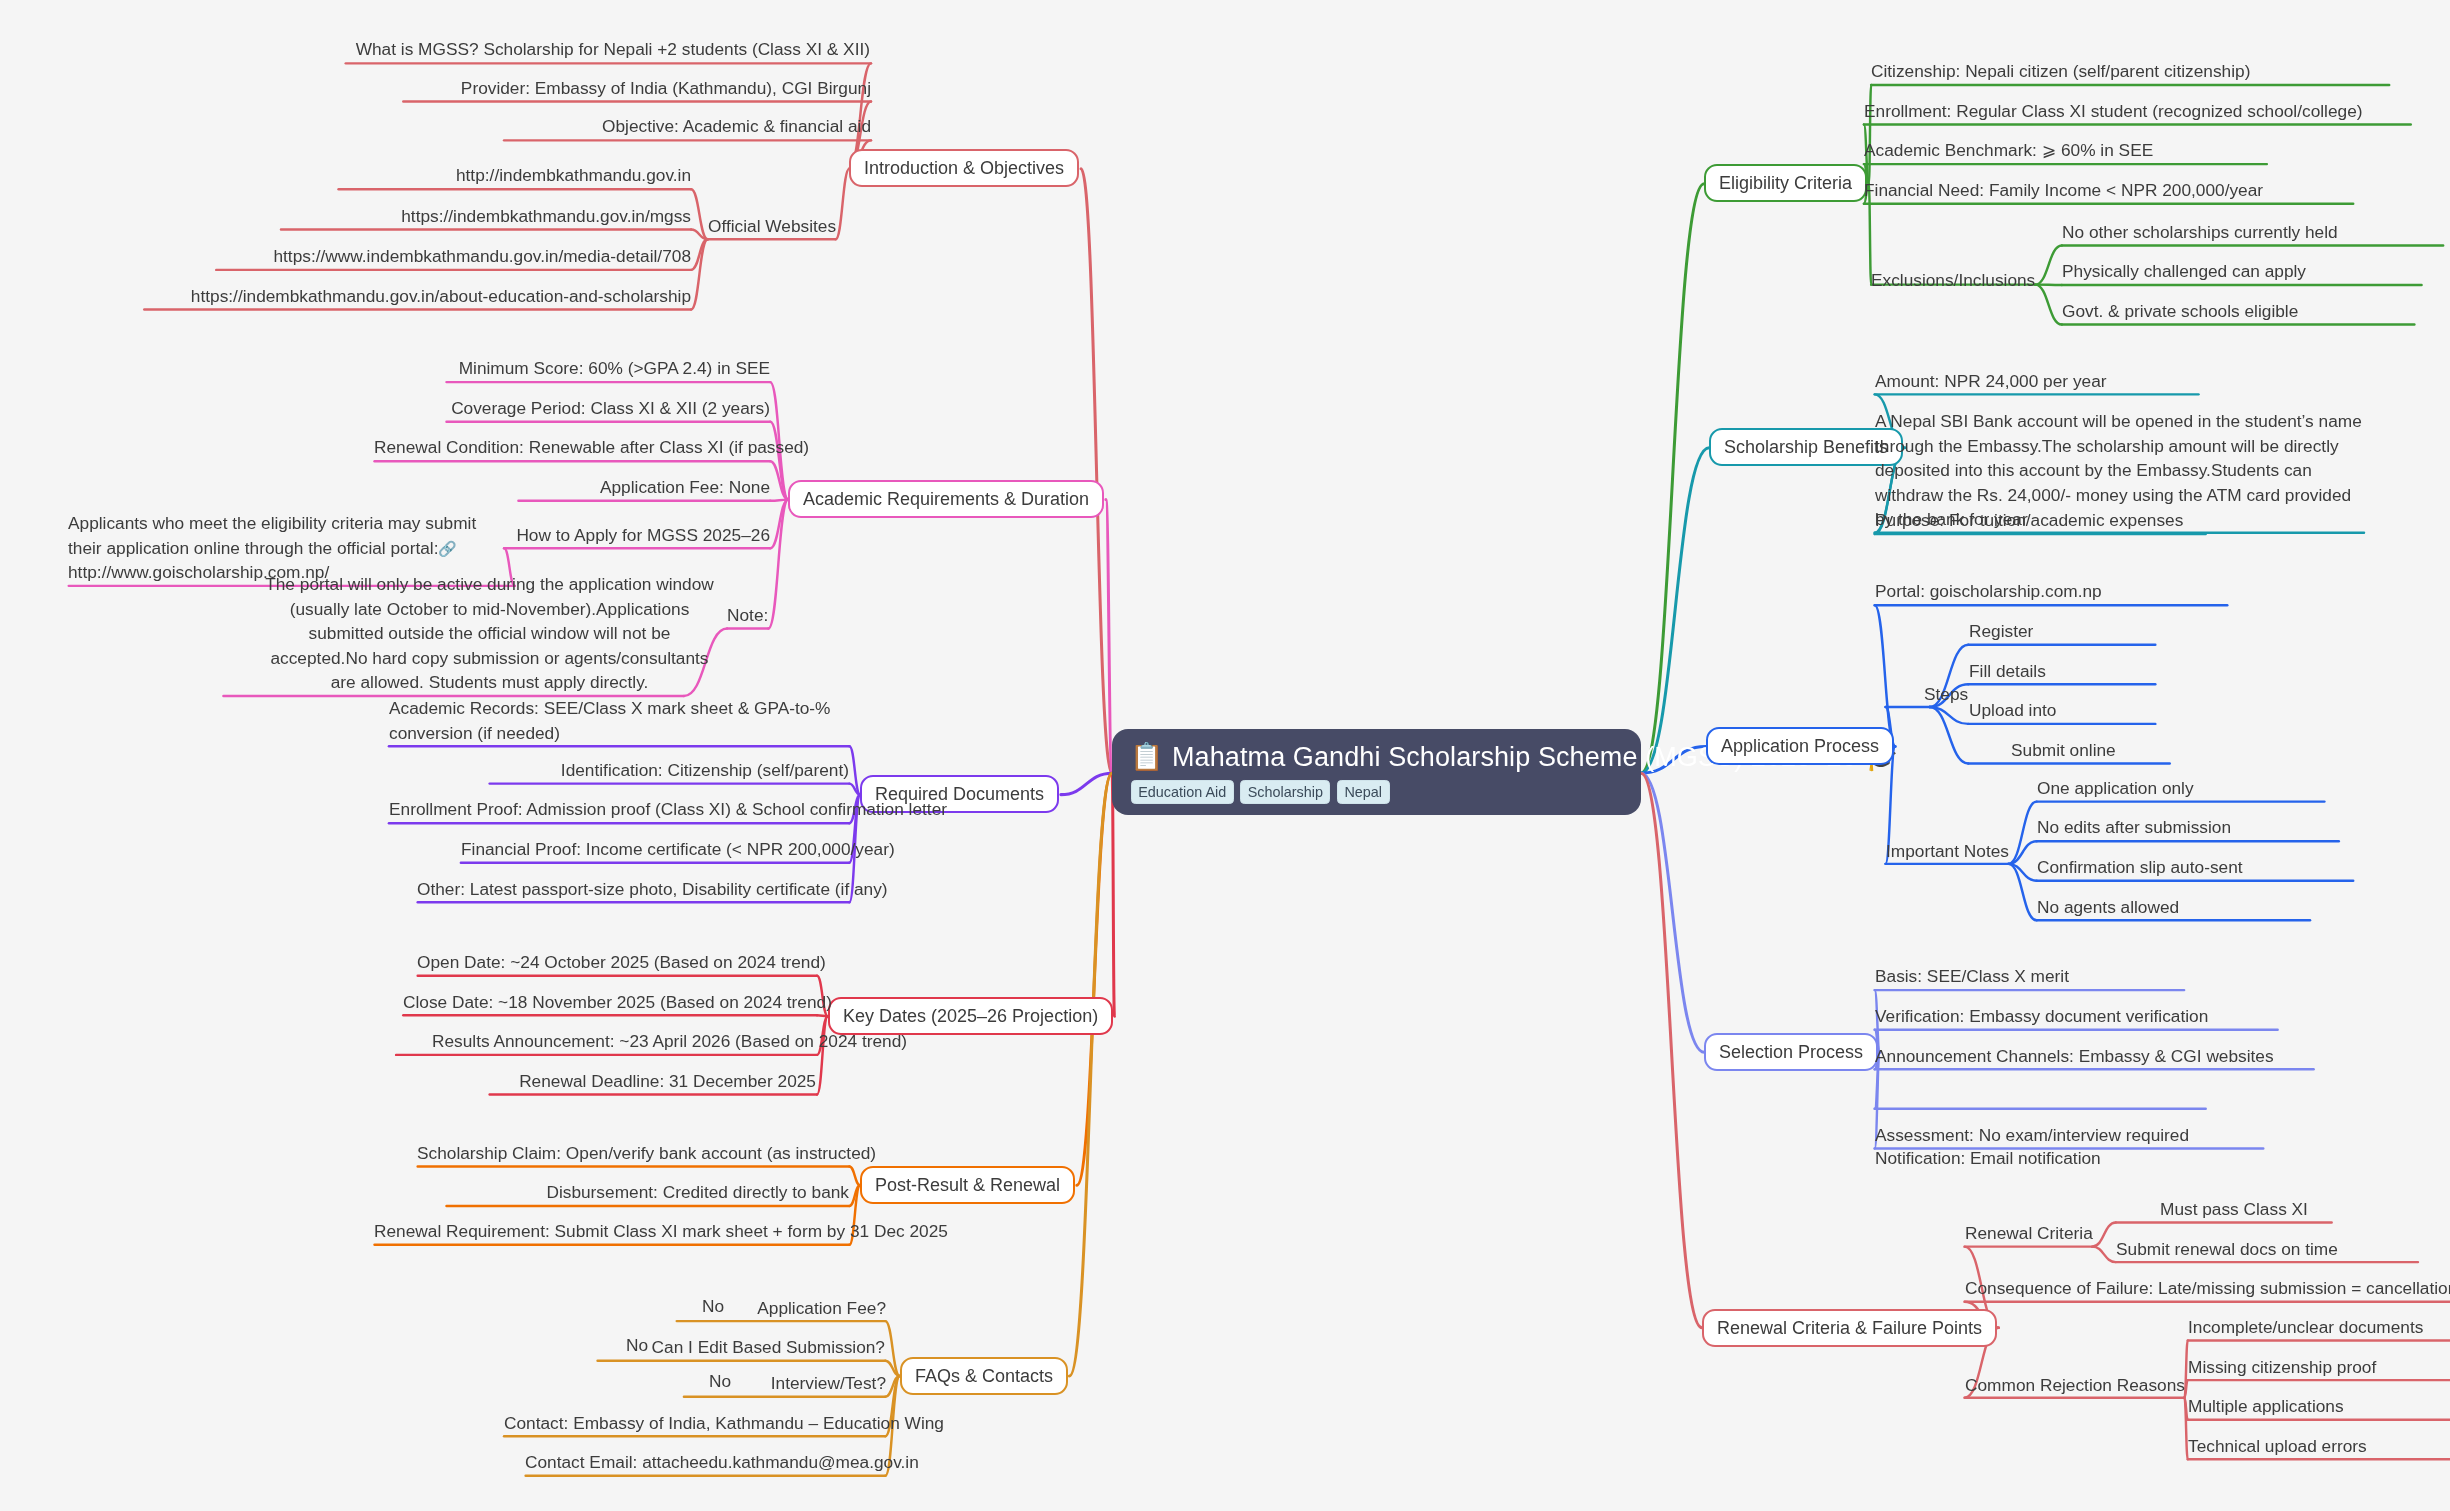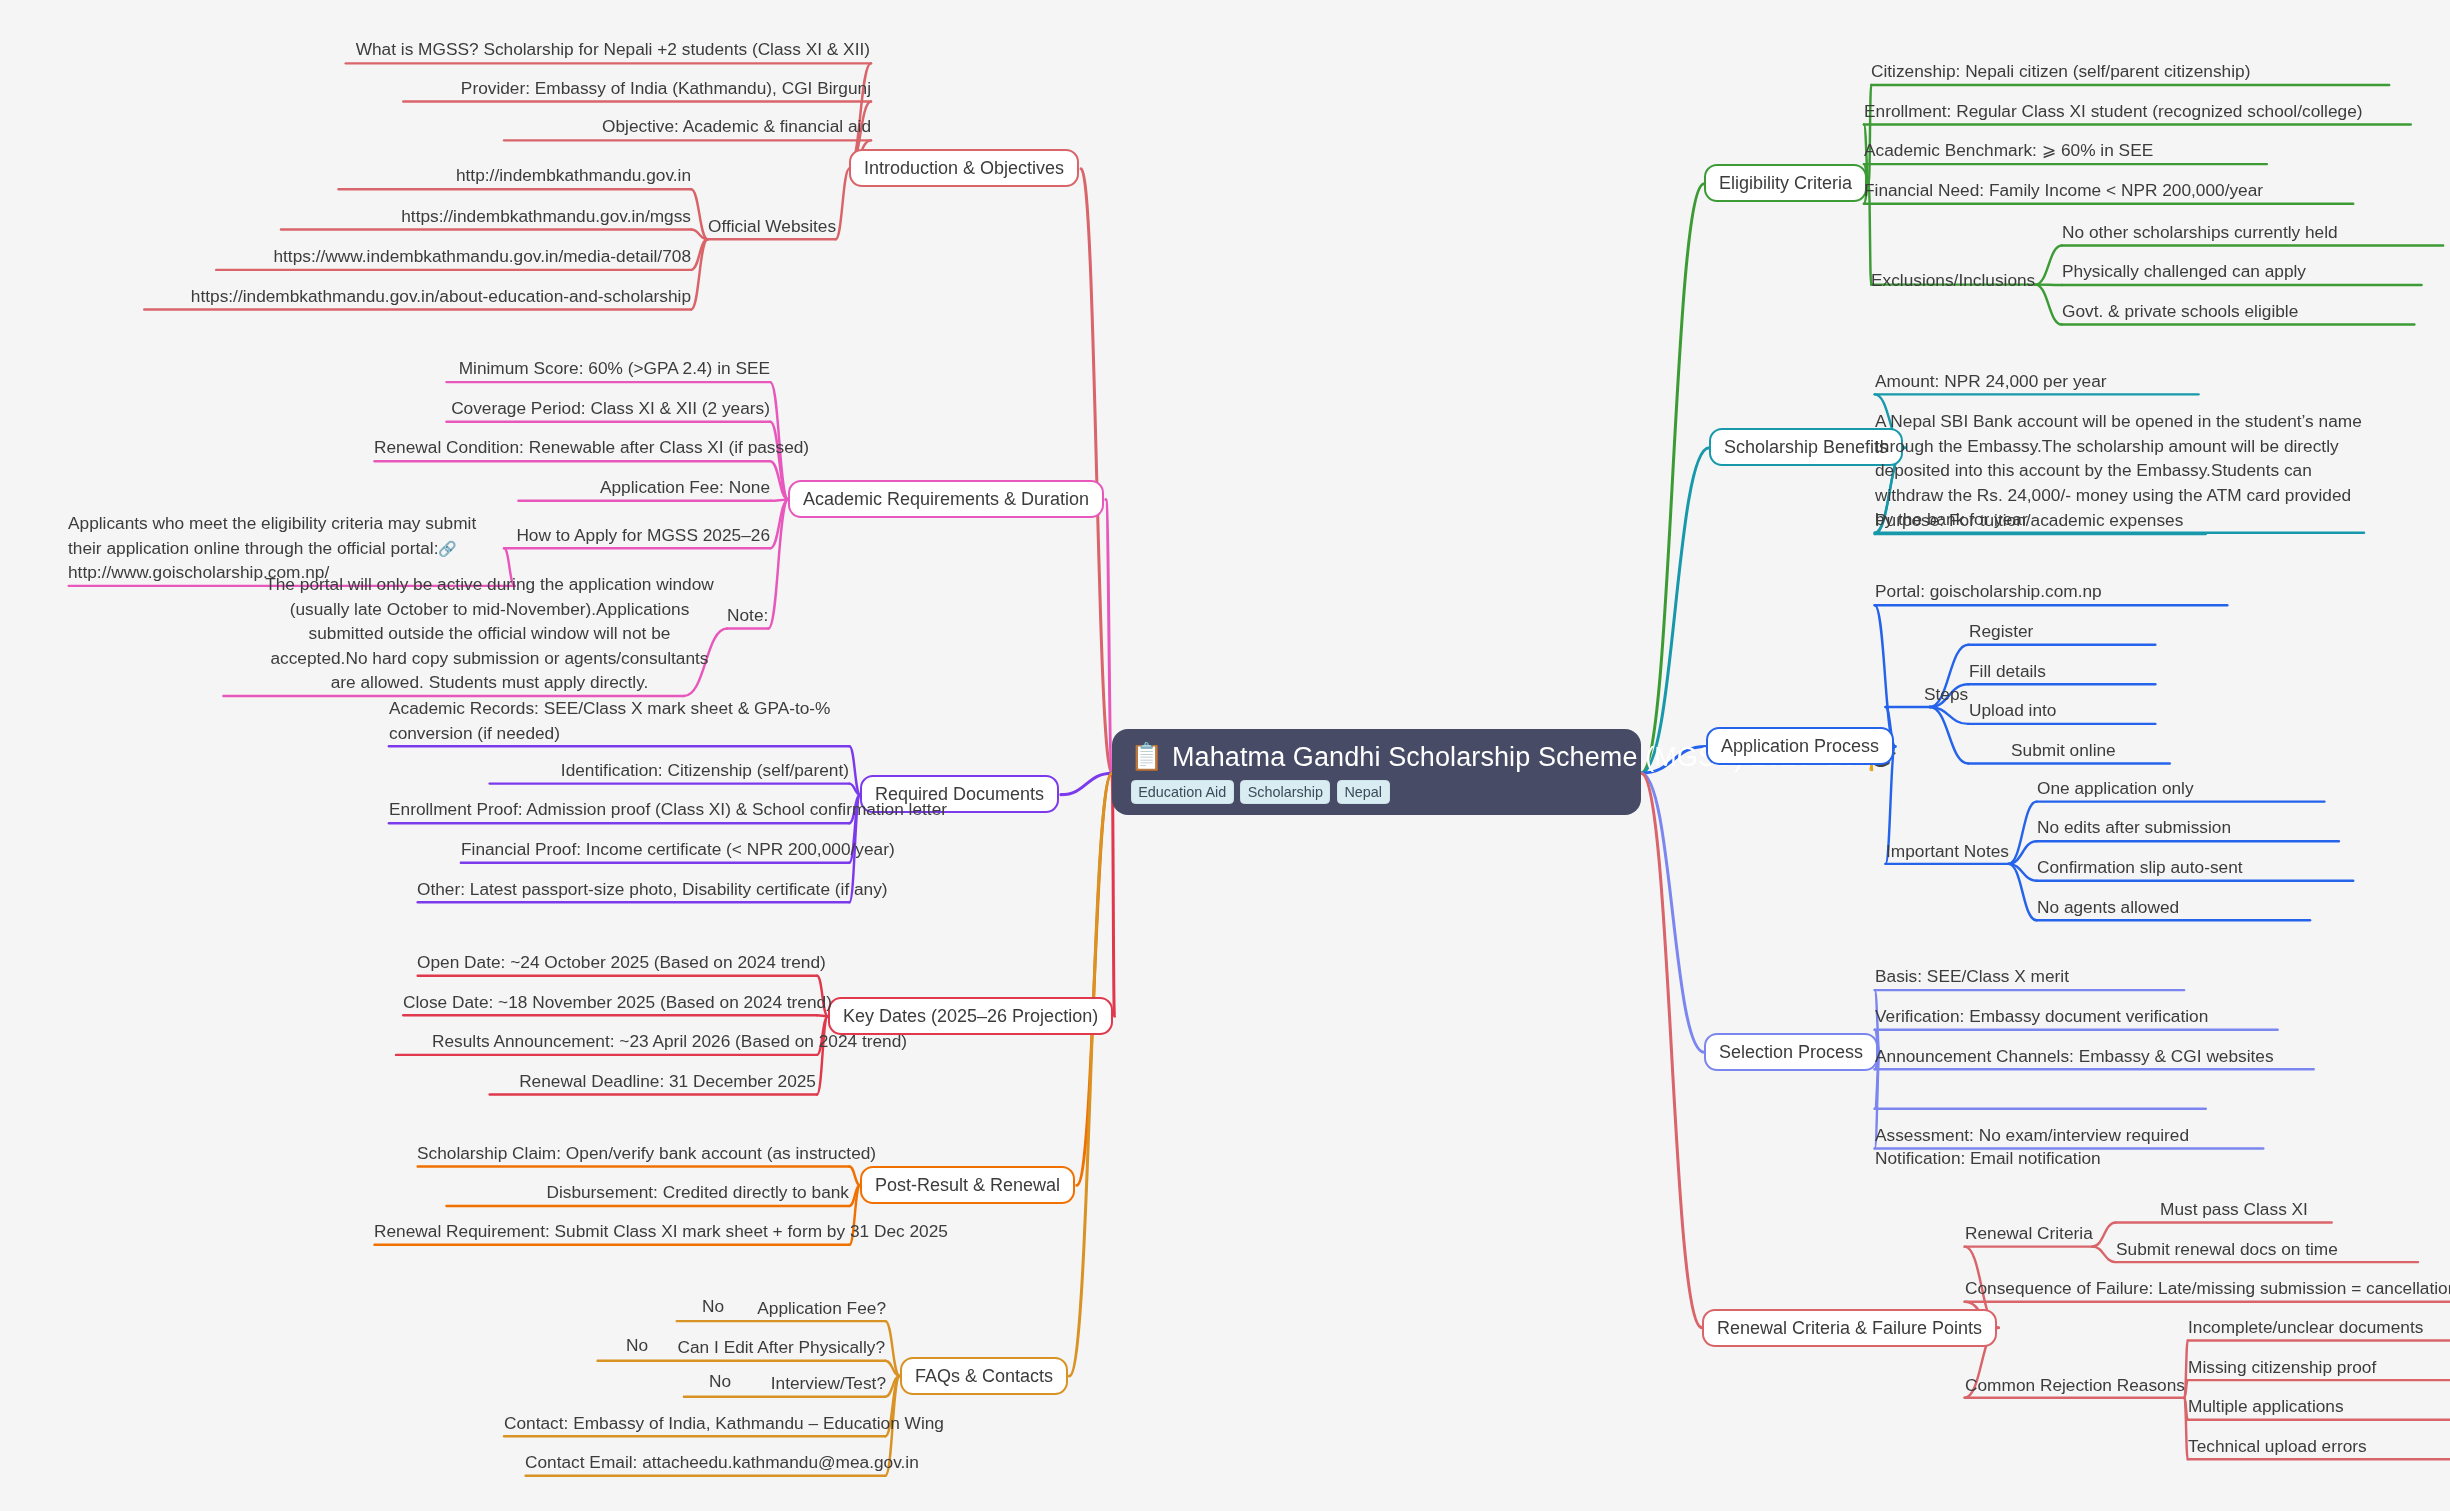--- a/index.html
+++ b/index.html
@@ -258,21 +258,21 @@
   <div class="leaf l" style="left:417px;top:1141px;width:432px;"><span>Scholarship Claim: Open/verify bank account (as instructed)</span></div>
   <div class="leaf l" style="left:446px;top:1180px;width:403px;"><span>Disbursement: Credited directly to bank</span></div>
   <div class="leaf l" style="left:374px;top:1219px;width:475px;"><span>Renewal Requirement: Submit Class XI mark sheet + form by 31 Dec 2025</span></div>
 
   <div class="pill" style="left:900px;top:1357px;border-color:#d99224;">
     <span>FAQs &amp; Contacts</span>
   </div>
   <div class="leaf l" style="left:677px;top:1296px;width:209px;"><span>Application Fee?</span></div>
   <div class="faq-ans" style="left:702px;top:1296px;"><span>No</span></div>
 
-  <div class="leaf l" style="left:597px;top:1335px;width:288px;"><span>Can I Edit After Physically?</span></div>
+  <div class="leaf l" style="left:597px;top:1335px;width:288px;"><span>Can I Edit Based Submission?</span></div>
   <div class="faq-ans" style="left:626px;top:1335px;"><span>No</span></div>
 
   <div class="leaf l" style="left:684px;top:1371px;width:202px;"><span>Interview/Test?</span></div>
   <div class="faq-ans" style="left:709px;top:1371px;"><span>No</span></div>
 
   <div class="leaf l" style="left:504px;top:1411px;width:381px;"><span>Contact: Embassy of India, Kathmandu – Education Wing</span></div>
   <div class="leaf l" style="left:525px;top:1450px;width:360px;"><span>Contact Email: attacheedu.kathmandu@mea.gov.in</span></div>
 
   <div class="pill" style="left:1704px;top:164px;border-color:#3d9b35;">
     <span>Eligibility Criteria</span>

